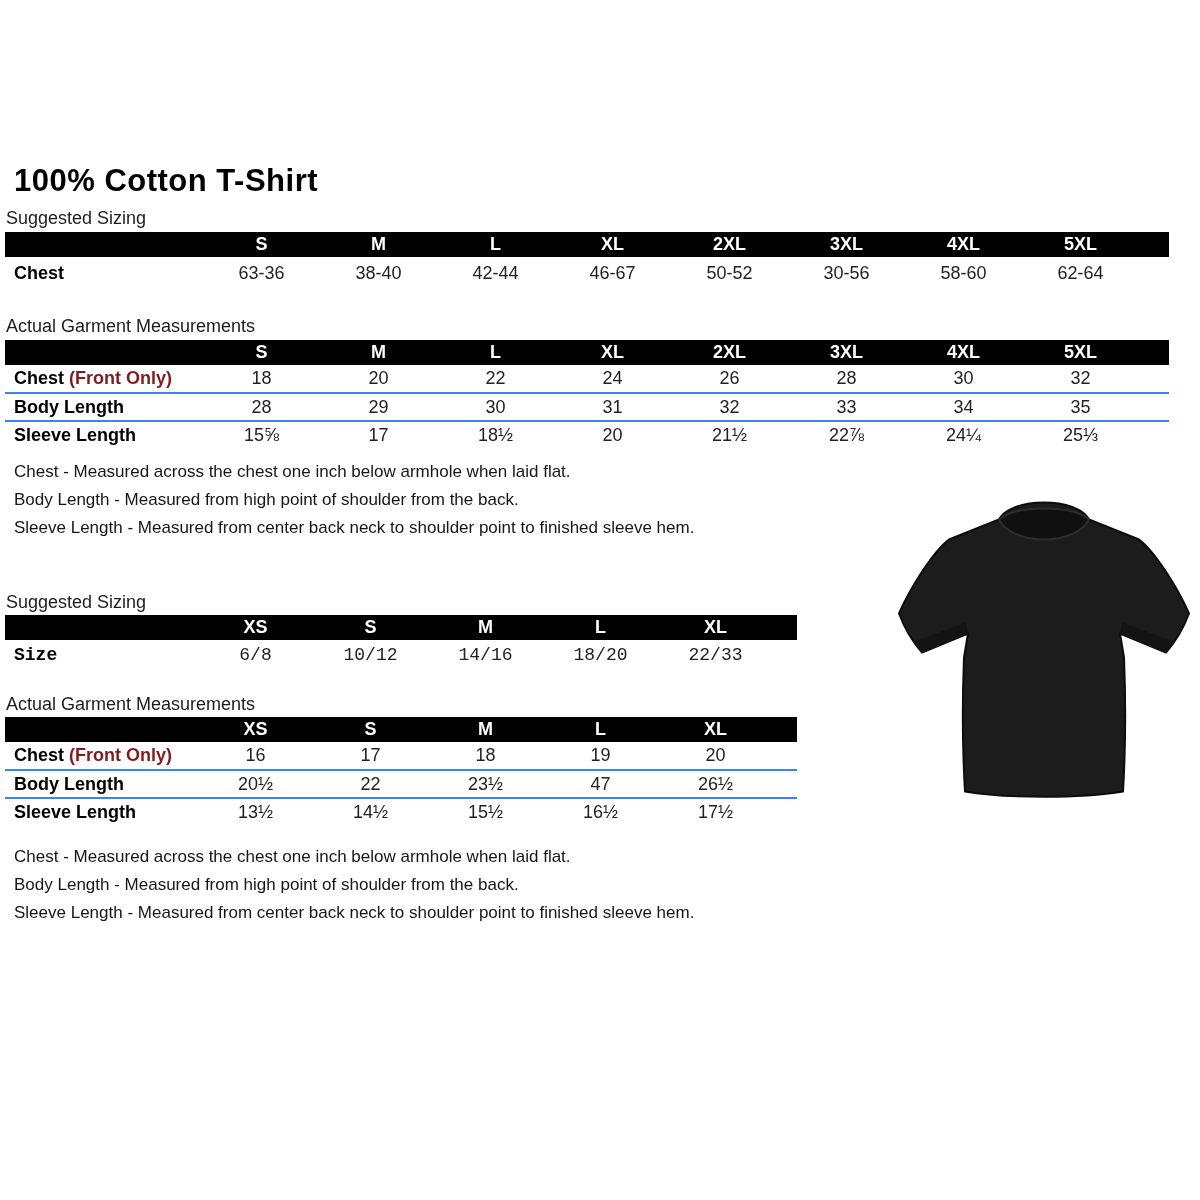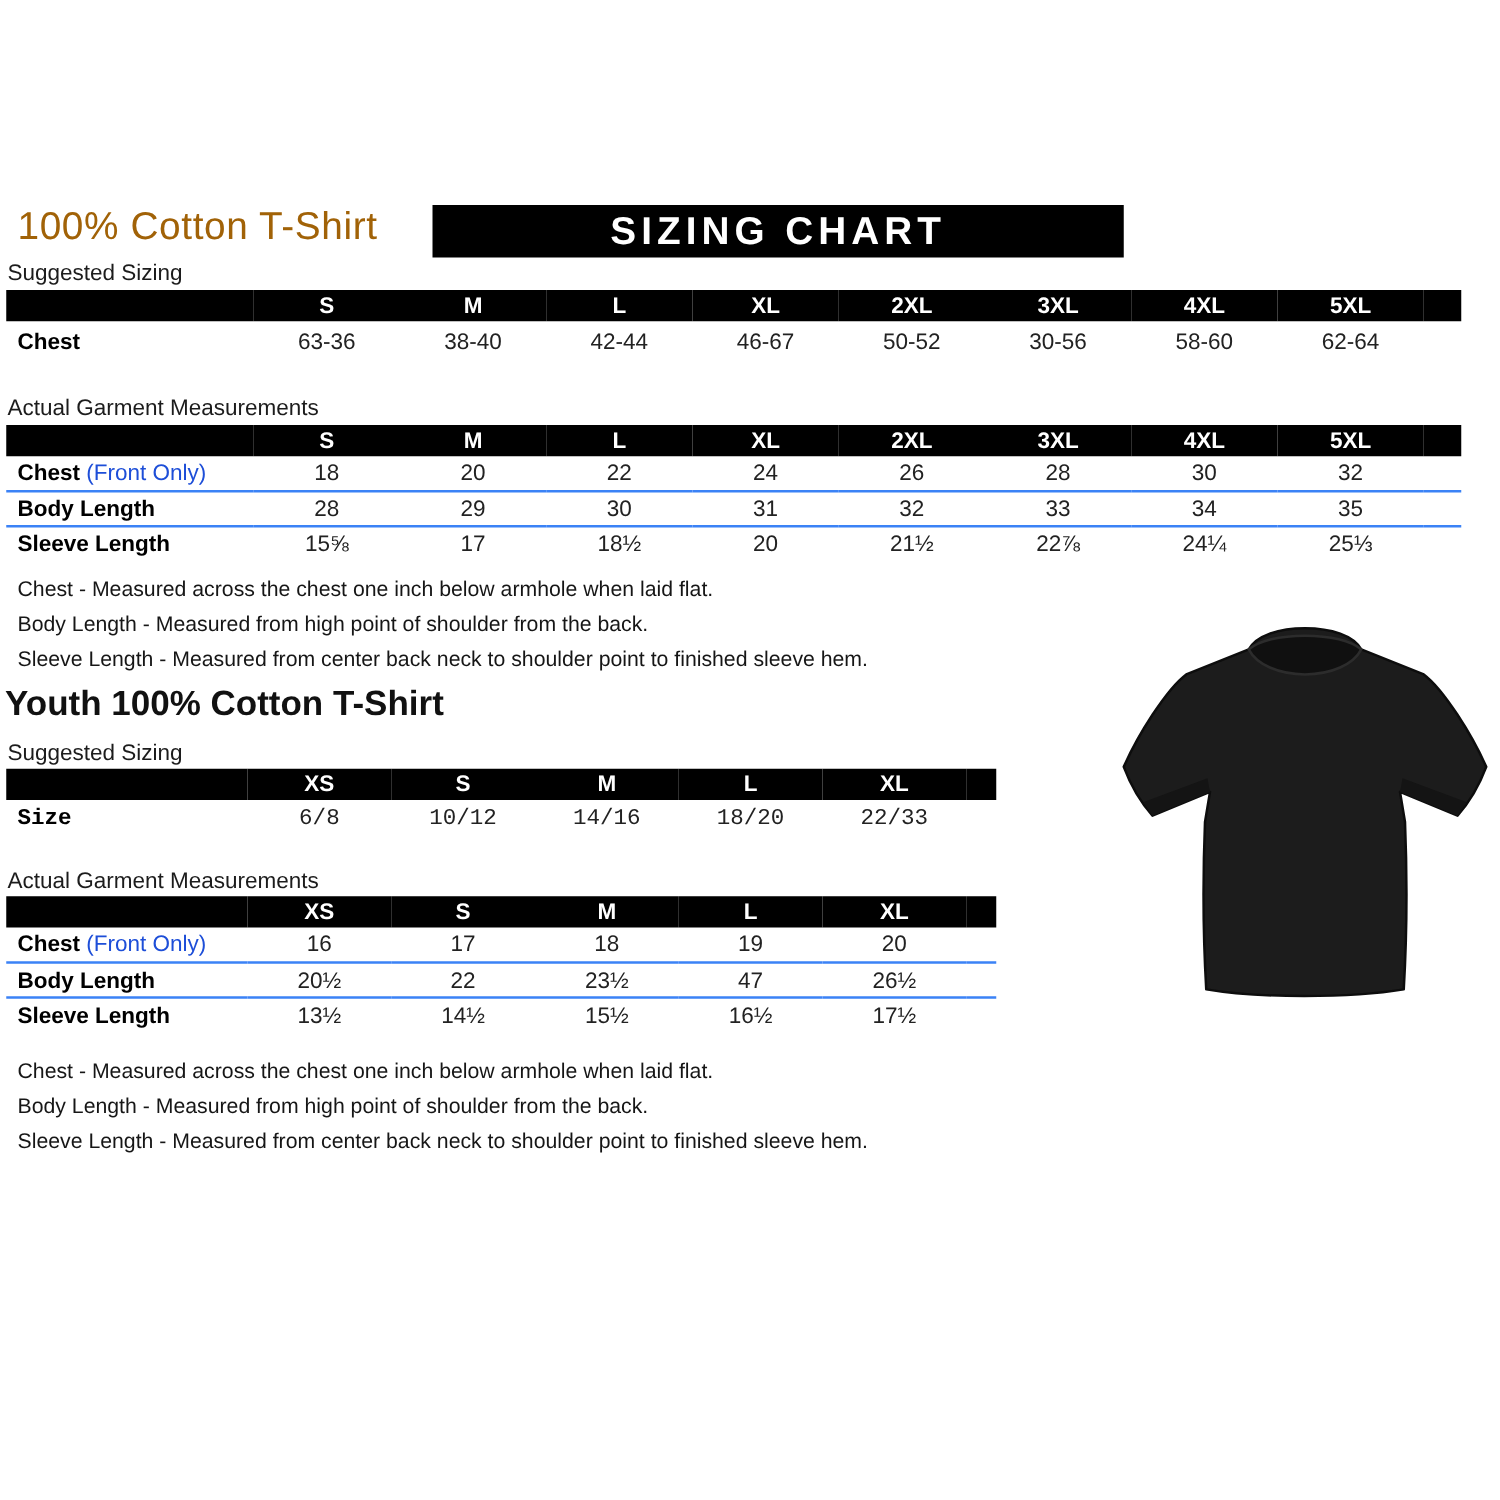--- a/index.html
+++ b/index.html
@@ -1,53 +1,50 @@
 <!DOCTYPE html>
 <html><head>
 <meta charset="utf-8">
 <style>
   html,body{margin:0;padding:0;background:#fff;}
   #page{position:relative;width:1200px;height:1200px;background:#ffffff;overflow:hidden;
         font-family:"Liberation Sans","DejaVu Sans",sans-serif;color:#111;}
 
   .abs{position:absolute;}
 
-  .main-title{left:14px;top:163px;font-size:31px;font-weight:400;letter-spacing:.5px;color:#a16207;}
+  .main-title{left:14px;top:163px;font-size:31px;font-weight:700;letter-spacing:.5px;color:#000000;}
   .banner{left:346px;top:164px;width:553px;height:42px;background:#000;color:#fff;
           display:flex;align-items:center;justify-content:center;
           font-size:31px;font-weight:700;letter-spacing:4px;}
   .section-heading{font-size:18px;color:#1c1c1c;}
   .youth-title{left:4px;top:547px;font-size:28px;font-weight:700;color:#111;}
 
   table{border-collapse:collapse;table-layout:fixed;width:100%;}
   thead th{background:#000;color:#fff;font-weight:700;font-size:18px;height:25px;padding:0;text-align:center;}
   tbody td{font-size:18px;text-align:center;padding:0;color:#222;}
   th.label,td.label{text-align:left;padding-left:9px;}
   td.label{font-weight:700;color:#000;}
-  td.label .suffix{font-weight:400;color:#1d4ed8;}
+  td.label .suffix{font-weight:700;color:#7f1d1d;}
   tr.sep td{border-top:2px solid #3b82f6;}
 
   .t-adult-sug tbody tr{height:33px;}
   .t-adult-act tbody tr{height:28px;}
   .t-youth-sug tbody tr{height:29px;font-family:Liberation Mono, monospace;}
   .t-youth-act tbody tr{height:28px;}
 
   .notes{font-size:17px;line-height:28px;color:#161616;}
 
   .tshirt{left:893px;top:495px;width:302px;height:306px;}
 </style>
 </head>
 <body>
 
 <div id="page">
 
   <div class="abs main-title">100% Cotton T-Shirt</div>
-  <div class="abs banner">
-    <span>SIZING CHART</span>
-  </div>
 
   <div class="abs section-heading" style="left:6px;top:208px;">Suggested Sizing</div>
 
   <div class="abs" style="left:5px;top:232px;width:1164px;">
     <table class="t-adult-sug">
       <colgroup>
         <col style="width:198px">
           <col style="width:117px">
           <col style="width:117px">
           <col style="width:117px">
@@ -159,21 +156,20 @@
       </tbody>
     </table>
   </div>
 
   <div class="abs notes" style="left:14px;top:458px;">
     <div>Chest - Measured across the chest one inch below armhole when laid flat.</div>
     <div>Body Length - Measured from high point of shoulder from the back.</div>
     <div>Sleeve Length - Measured from center back neck to shoulder point to finished sleeve hem.</div>
   </div>
 
-  <div class="abs youth-title">Youth 100% Cotton T-Shirt</div>
 
   <div class="abs section-heading" style="left:6px;top:592px;">Suggested Sizing</div>
 
   <div class="abs" style="left:5px;top:615px;width:792px;">
     <table class="t-youth-sug">
       <colgroup>
         <col style="width:193px">
           <col style="width:115px">
           <col style="width:115px">
           <col style="width:115px">

